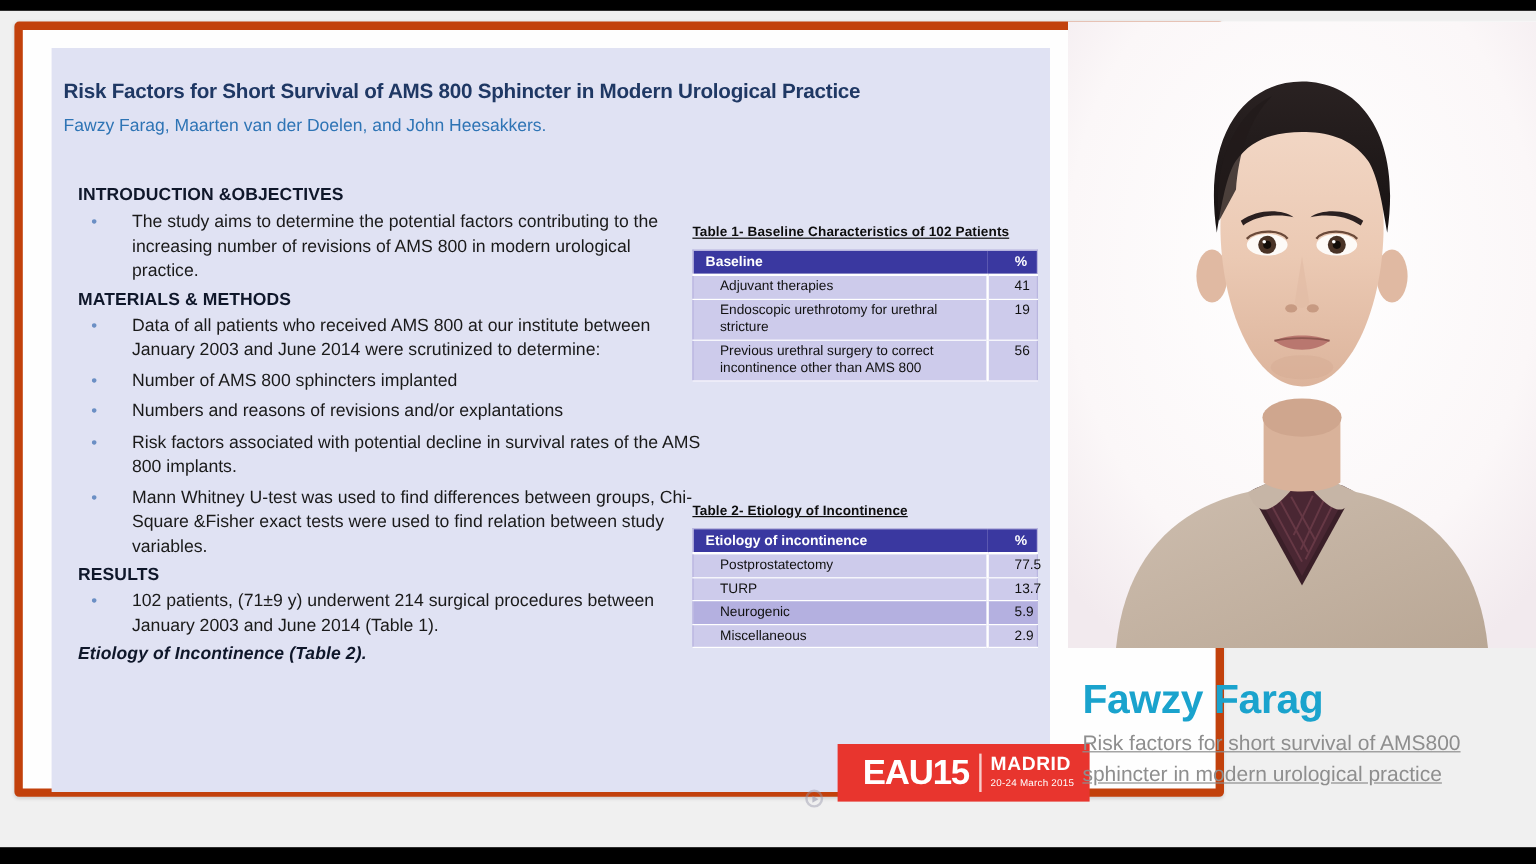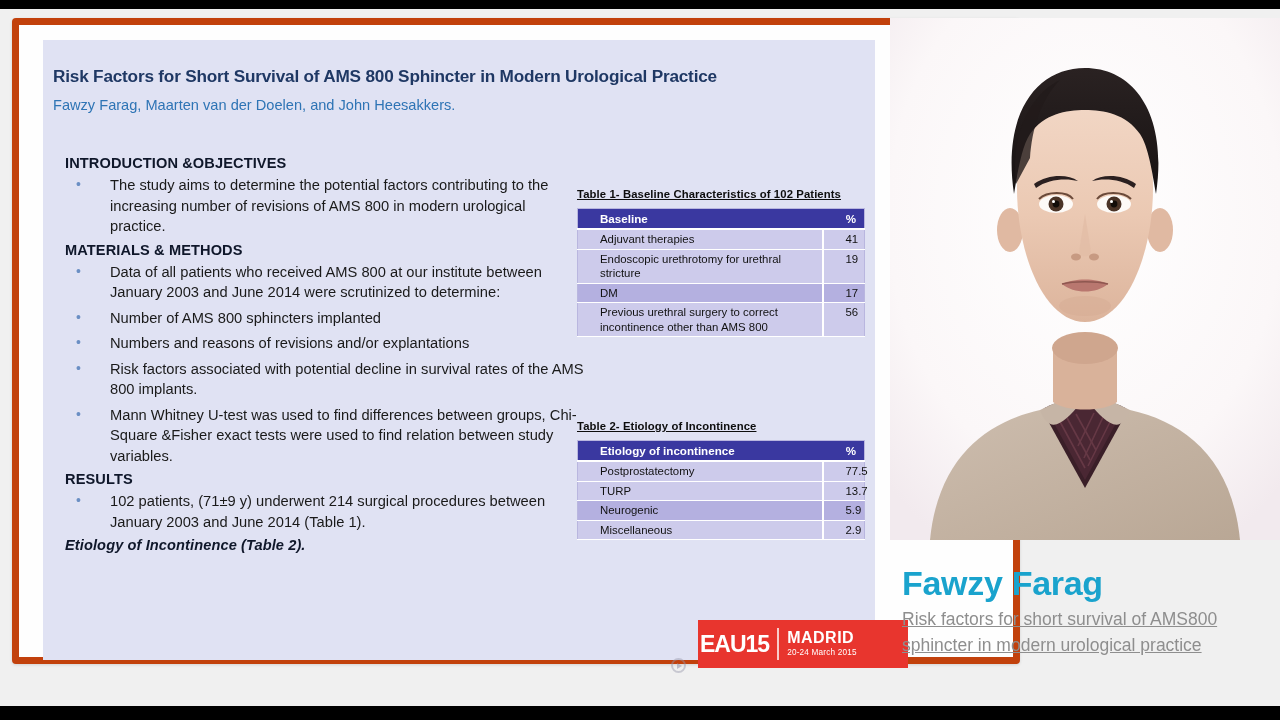--- a/index.html
+++ b/index.html
@@ -83,21 +83,21 @@
     background: #c7c4e8;
     border: 1px solid #b9b6df;
     table-layout: fixed;
   }
   table.poster-tbl th {
     background: #3a38a0;
     color: #ffffff;
     font-size: 11.6px;
     font-weight: bold;
     text-align: left;
-    padding: 3px 22px;
+    padding: 3px 10px;
     border-bottom: 2px solid #ffffff;
   }
   table.poster-tbl th.pct { text-align: right; width: 42px; padding-right: 8px; }
   table.poster-tbl td {
     font-size: 11.4px;
     color: #111;
     padding: 2px 22px;
     line-height: 14.5px;
     border-bottom: 1px solid #ffffff;
     vertical-align: top;
@@ -110,22 +110,22 @@
   table.poster-tbl tr.lite td { background: #cdcbeb; }
 
   
   .eau {
     position: absolute; left: 655px; top: 580px;
     width: 210px; height: 48px;
     background: #e8352e;
     display: flex; align-items: center;
   }
   .eau-main {
-    color: #fff; font-weight: bold; font-size: 23px;
-    letter-spacing: -1px; padding-left: 2px;
+    color: #fff; font-weight: bold; font-size: 29px;
+    letter-spacing: -1px; padding-left: 21px;
   }
   .eau-div {
     width: 2px; height: 32px; background: rgba(255,255,255,.75);
     margin: 0 8px;
   }
   .eau-right { color: #fff; line-height: 1.05; }
   .eau-city { font-size: 16px; font-weight: bold; letter-spacing: .5px; }
   .eau-dates { font-size: 8.2px; letter-spacing: .2px; margin-top: 2px; }
 
   .play-icon {
@@ -213,24 +213,20 @@
             </tr>
           </thead>
           <tbody>
             <tr class="lite">
               <td>Adjuvant therapies</td>
               <td class="pct">41</td>
             </tr>
             <tr class="lite">
               <td>Endoscopic urethrotomy  for urethral stricture</td>
               <td class="pct">19</td>
-            </tr>
-            <tr class="alt">
-              <td>DM</td>
-              <td class="pct">17</td>
             </tr>
             <tr class="lite">
               <td>Previous urethral surgery to correct incontinence other than AMS 800</td>
               <td class="pct">56</td>
             </tr>
           </tbody>
         </table>
       </div>
 
       <div class="tbl-wrap" style="left:534px; top:380px;">

